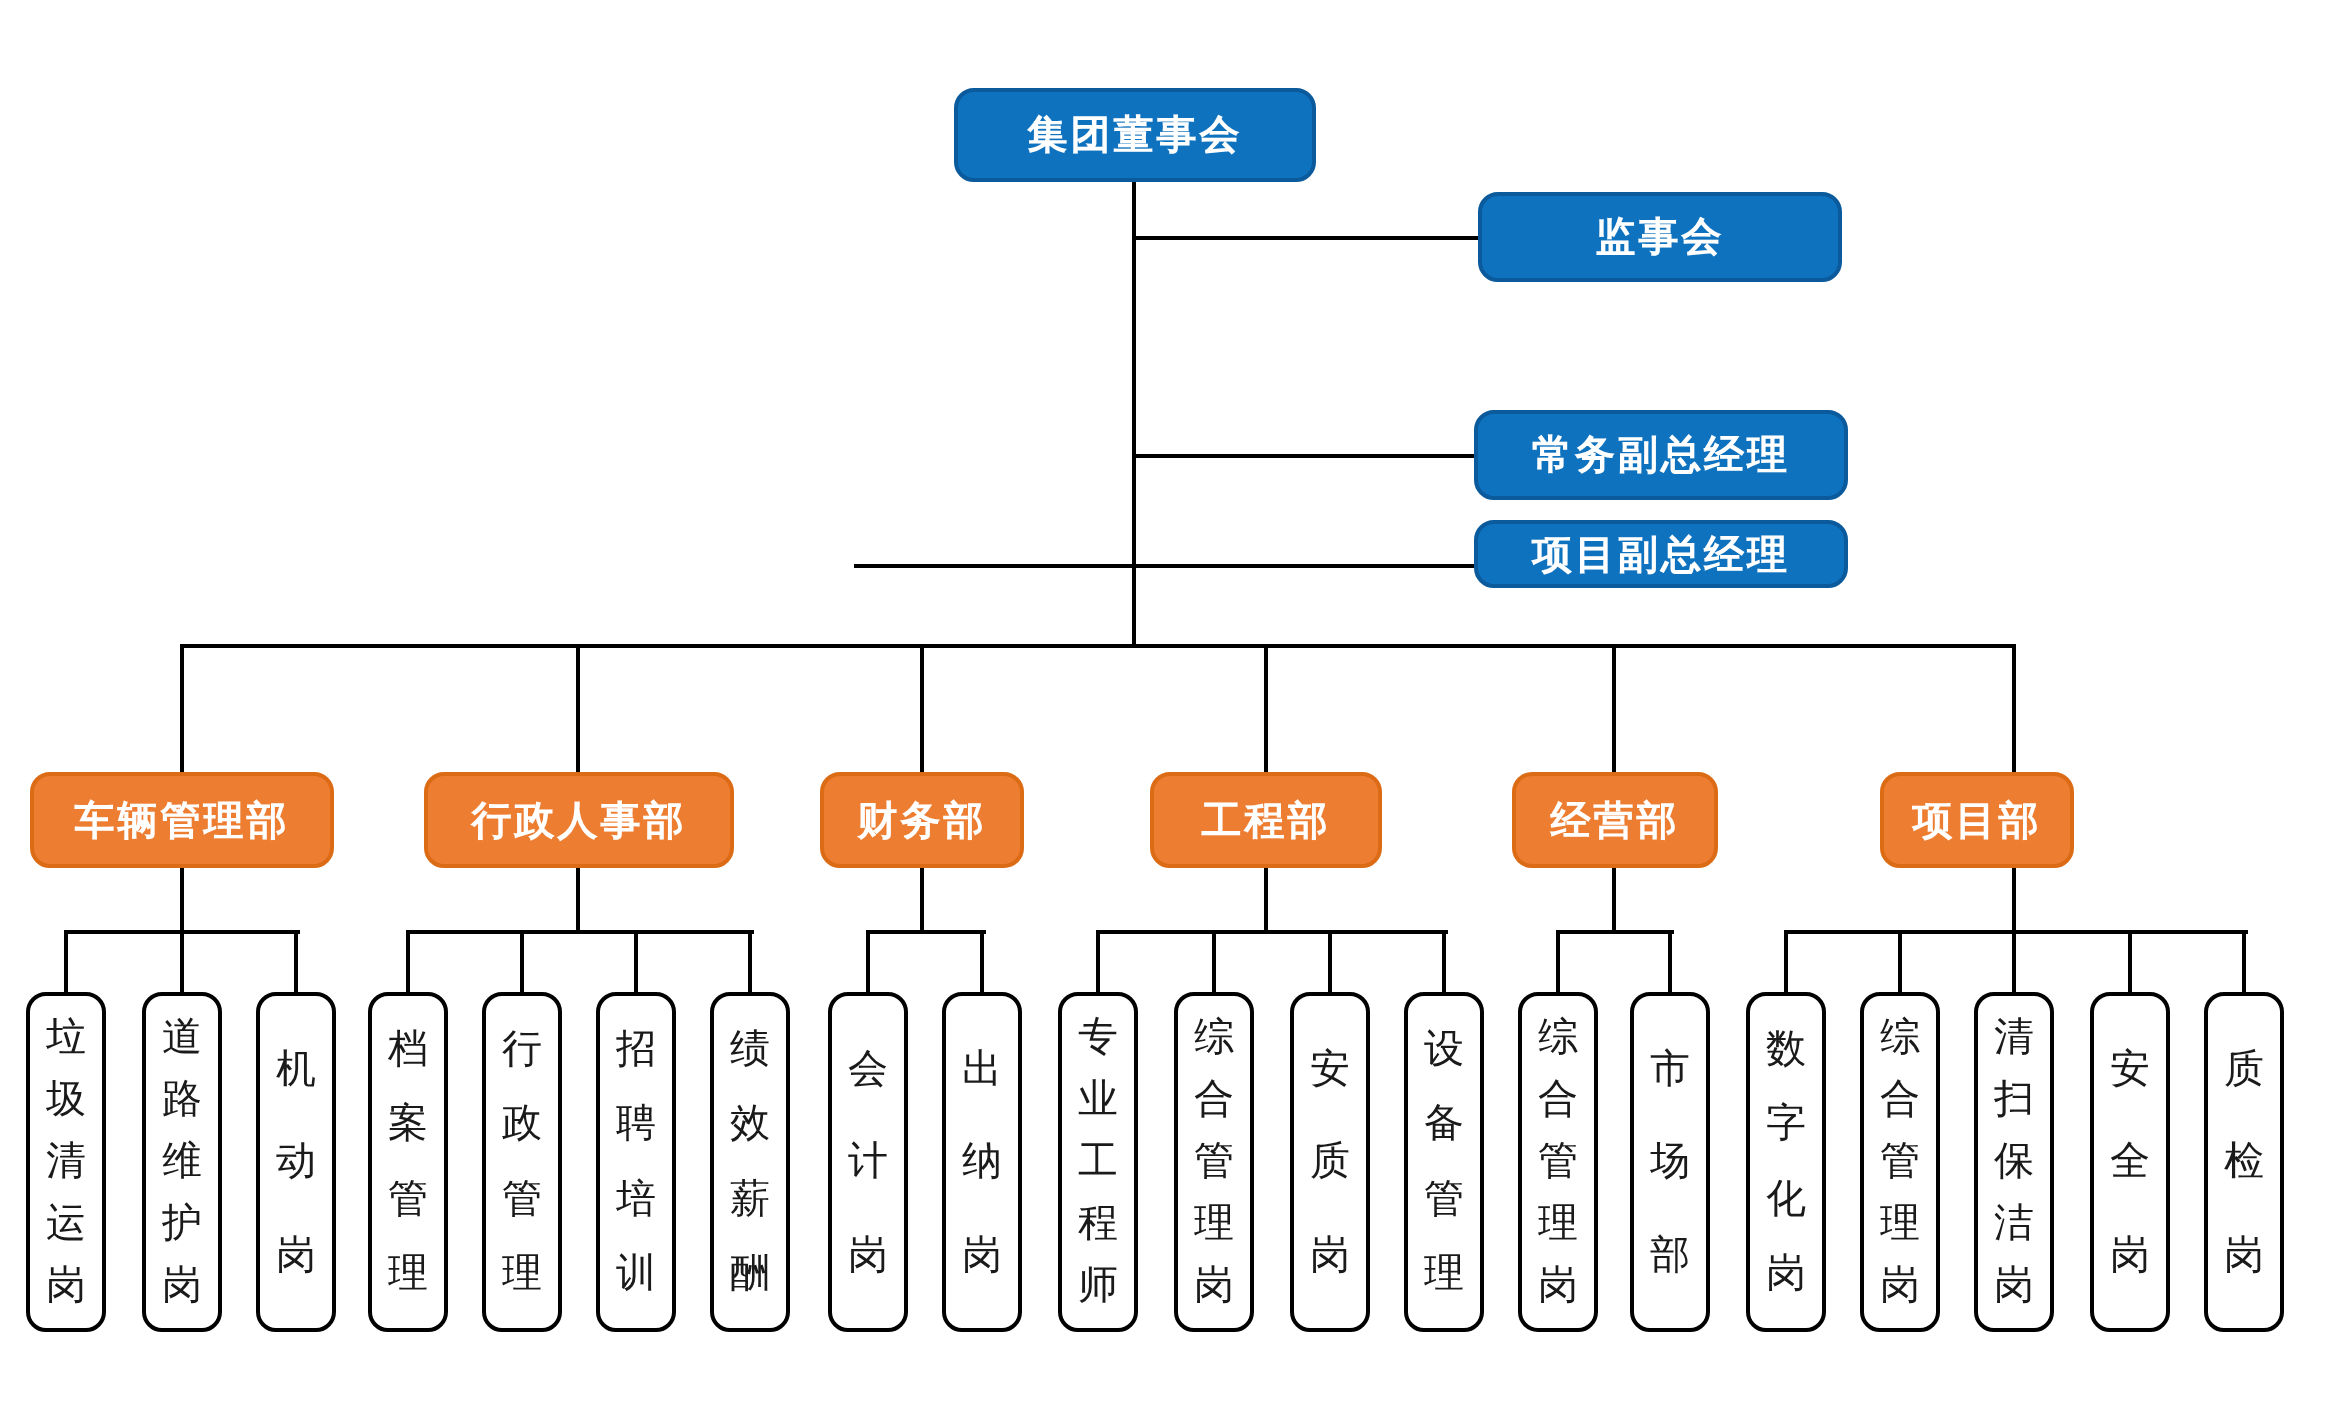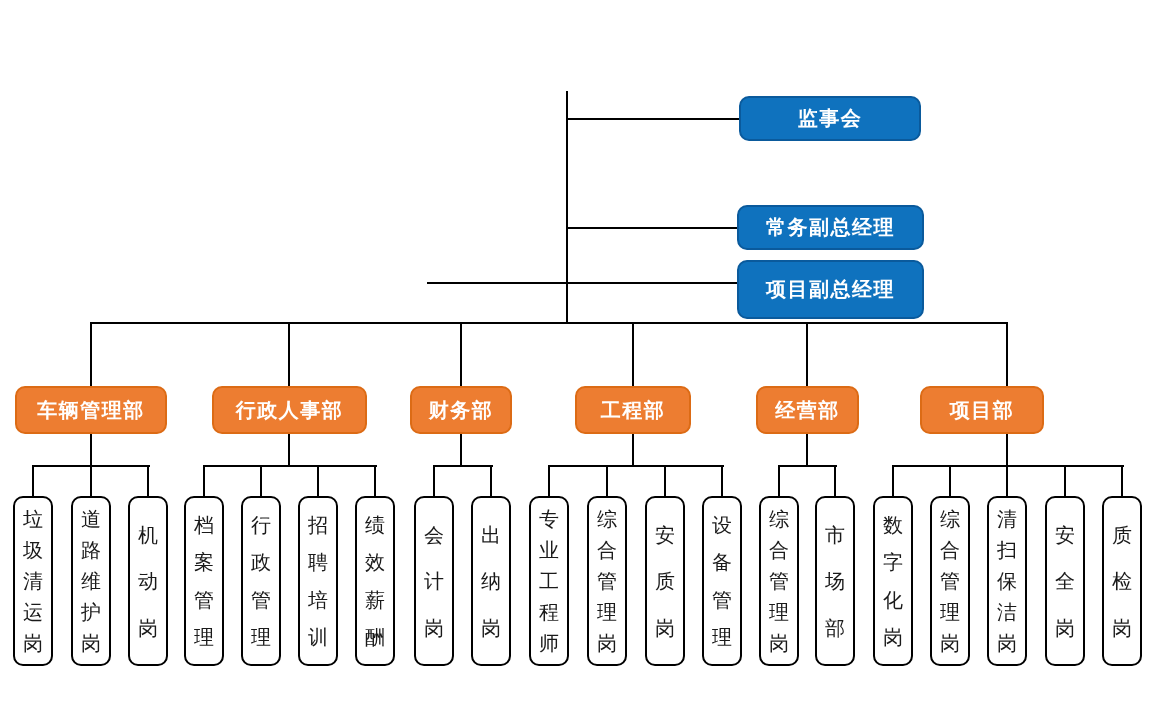--- a/index.html
+++ b/index.html
@@ -79,30 +79,31 @@
   <div class="vl" style="left:664px;top:465px;height:31px;"></div>
   <div class="vl" style="left:721px;top:465px;height:31px;"></div>
   <div class="vl" style="left:778px;top:465px;height:31px;"></div>
   <div class="vl" style="left:834px;top:465px;height:31px;"></div>
   <div class="vl" style="left:892px;top:465px;height:31px;"></div>
   <div class="vl" style="left:949px;top:465px;height:31px;"></div>
   <div class="vl" style="left:1006px;top:465px;height:31px;"></div>
   <div class="vl" style="left:1064px;top:465px;height:31px;"></div>
   <div class="vl" style="left:1121px;top:465px;height:31px;"></div>
 
+  <div class="node blue" style="left:477px;top:44px;width:181px;height:47px;">集团董事会</div>
   <div class="node blue" style="left:739px;top:96px;width:182px;height:45px;">监事会</div>
   <div class="node blue" style="left:737px;top:205px;width:187px;height:45px;">常务副总经理</div>
-  <div class="node blue" style="left:737px;top:260px;width:187px;height:59px;">项目副总经理</div>
+  <div class="node blue" style="left:737px;top:260px;width:187px;height:34px;">项目副总经理</div>
 
   <div class="node orange" style="left:15px;top:386px;width:152px;height:48px;">车辆管理部</div>
   <div class="node orange" style="left:212px;top:386px;width:155px;height:48px;">行政人事部</div>
   <div class="node orange" style="left:410px;top:386px;width:102px;height:48px;">财务部</div>
   <div class="node orange" style="left:575px;top:386px;width:116px;height:48px;">工程部</div>
   <div class="node orange" style="left:756px;top:386px;width:103px;height:48px;">经营部</div>
-  <div class="node orange" style="left:920px;top:386px;width:124px;height:48px;">项目部</div>
+  <div class="node orange" style="left:940px;top:386px;width:97px;height:48px;">项目部</div>
 
   <div class="pos vtext" style="left:13px;">
       <span>垃</span>
       <span>圾</span>
       <span>清</span>
       <span>运</span>
       <span>岗</span>
     </div>
   <div class="pos vtext" style="left:71px;">
       <span>道</span>

